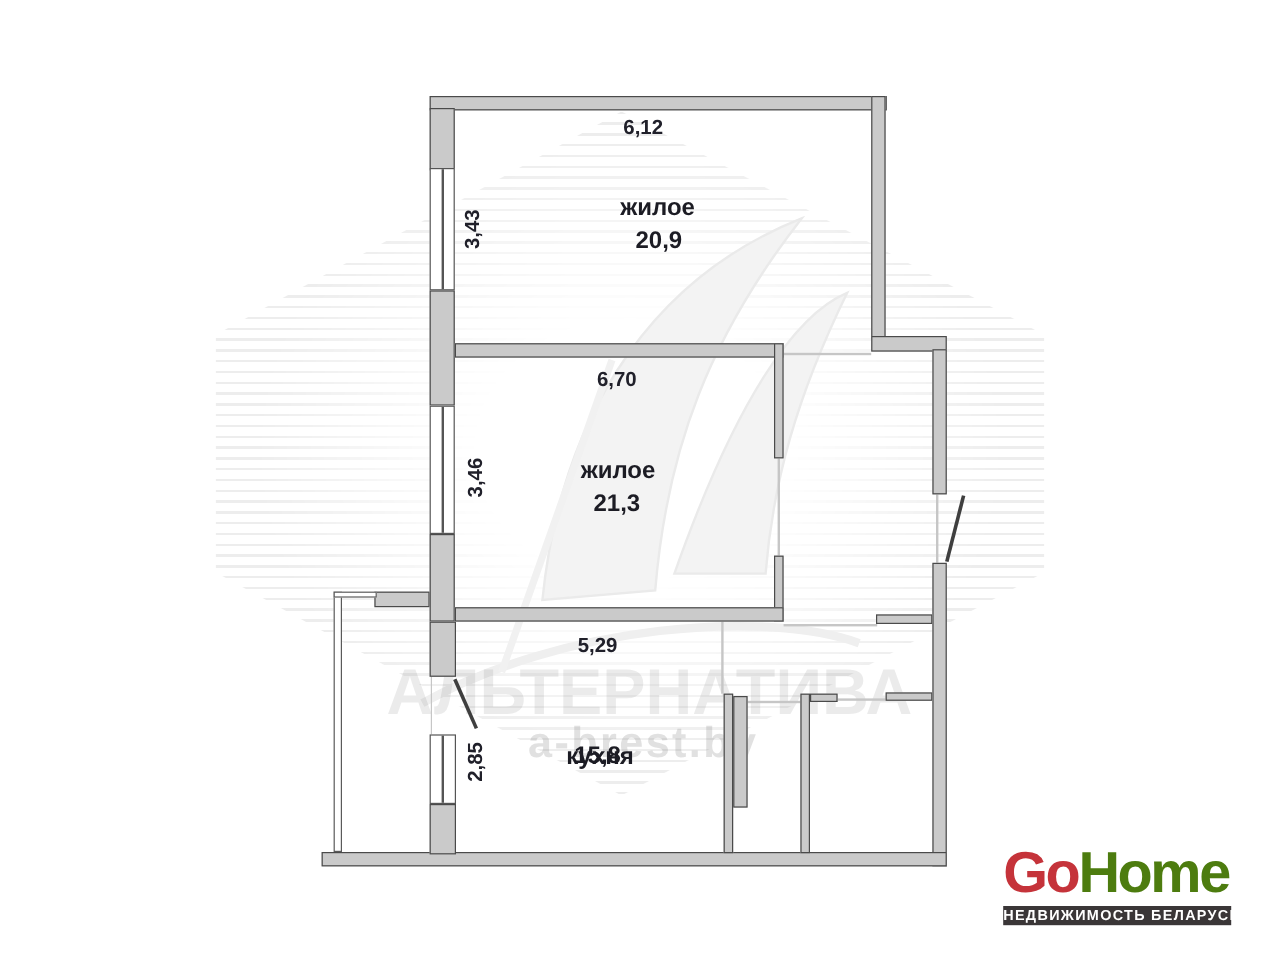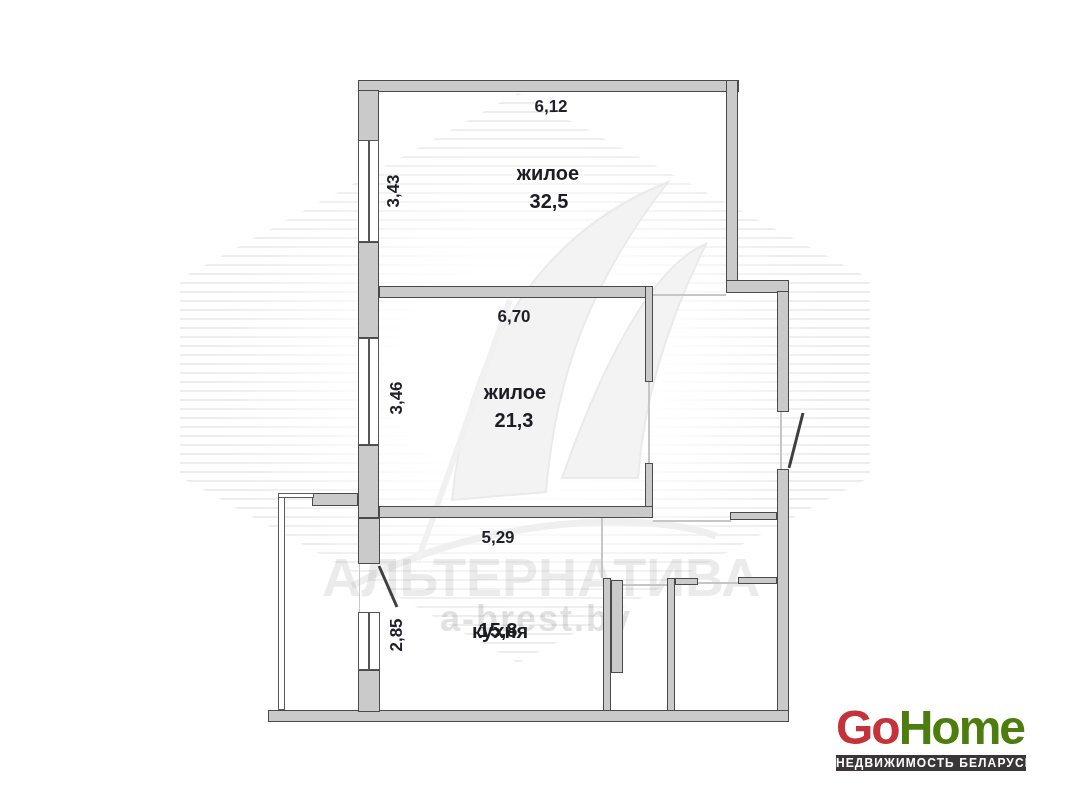--- a/index.html
+++ b/index.html
@@ -98,29 +98,29 @@
   <div class="wall" style="left:358px;top:670px;width:22px;height:42px"></div>
   <div class="wall" style="left:312px;top:493px;width:46px;height:13px"></div>
   <div class="thinwall" style="left:278px;top:493px;width:7px;height:217px"></div>
   <div class="thinwall" style="left:278px;top:493px;width:36px;height:5px"></div>
 
   <svg class="abs" style="left:0;top:0" width="1068" height="800">
     <line x1="379" y1="566" x2="397" y2="607"></line>
     <line x1="789" y1="468" x2="803" y2="413"></line>
   </svg>
 
-  <div class="dim" style="left:511px;top:97px;width:80px">6,12</div>
+  <div class="dim" style="left:496px;top:97px;width:80px">6,12</div>
   <div class="dim v" style="left:354px;top:181px;width:80px">3,43</div>
   <div class="dim" style="left:474px;top:307px;width:80px">6,70</div>
   <div class="dim v" style="left:357px;top:388px;width:80px">3,46</div>
   <div class="dim" style="left:458px;top:528px;width:80px">5,29</div>
   <div class="dim v" style="left:357px;top:625px;width:80px">2,85</div>
 
   <div class="roomlabel" style="left:488px;top:162px;width:120px">жилое</div>
-  <div class="roomlabel" style="left:489px;top:190px;width:120px">32,5</div>
+  <div class="roomlabel" style="left:489px;top:190px;width:120px">20,9</div>
   <div class="roomlabel" style="left:455px;top:381px;width:120px">жилое</div>
   <div class="roomlabel" style="left:454px;top:409px;width:120px">21,3</div>
   <div class="roomlabel" style="left:440px;top:620px;width:120px">кухня</div>
   <div class="roomlabel" style="left:438px;top:619px;width:120px">15,8</div>
 
   <div class="logo">
     <div class="word">
       <span id="logo-go" style="color: rgb(197, 51, 58); margin-top: 31px;">Go</span><span id="logo-home" style="color: #4d7c0f;">Home</span>
     </div>
     <div class="bar" id="logo-bar" style="background: rgb(58, 54, 55);">НЕДВИЖИМОСТЬ БЕЛАРУСИ</div>

